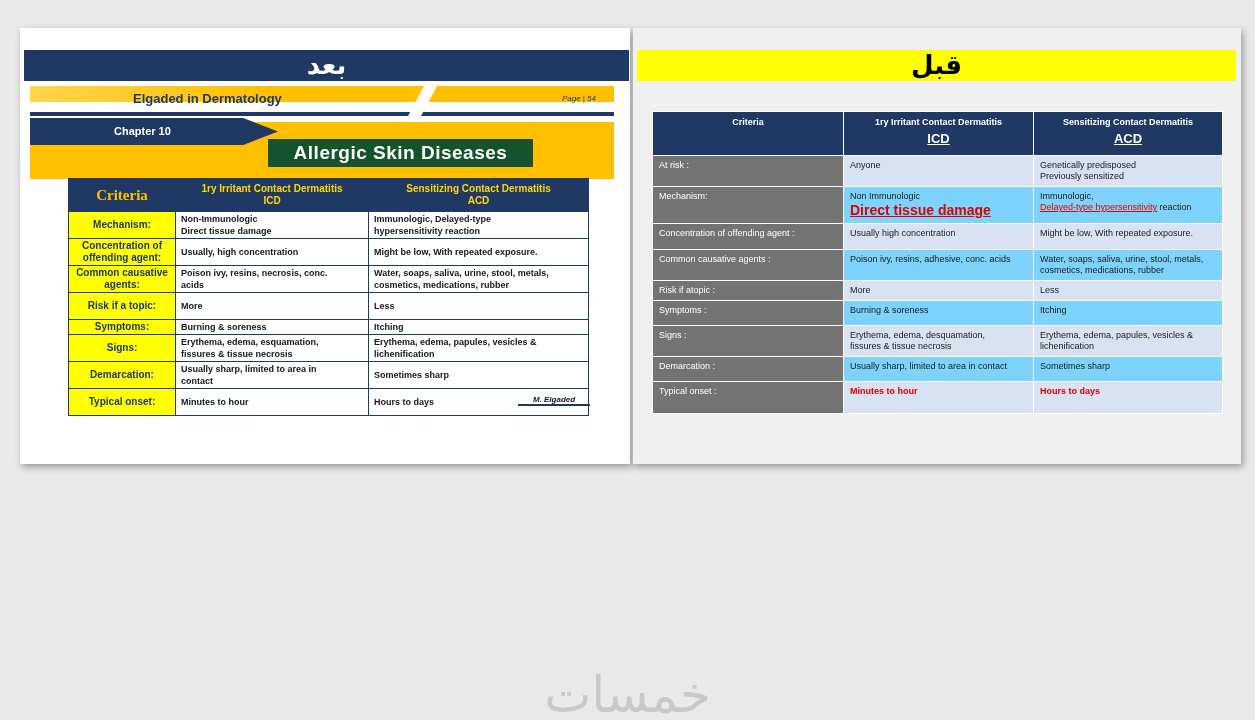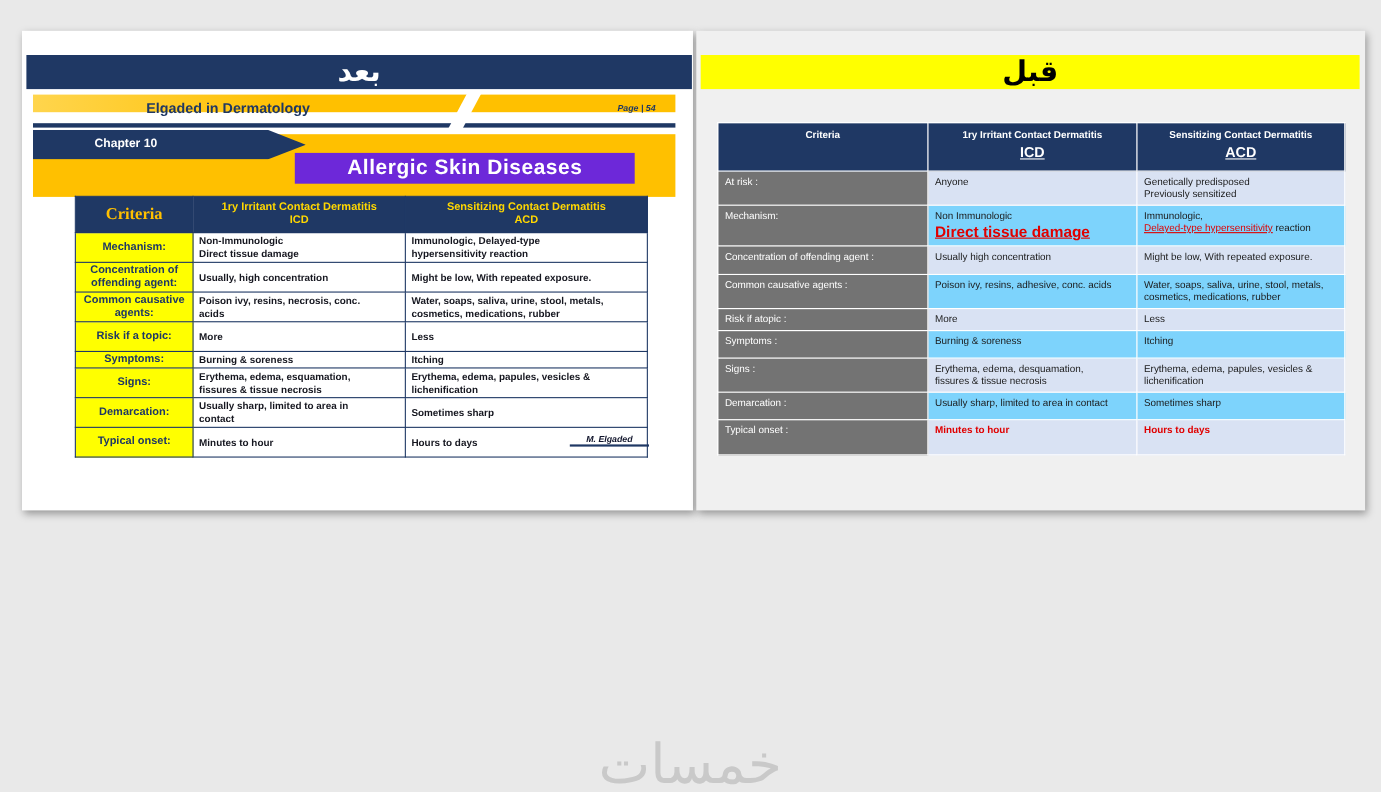--- a/index.html
+++ b/index.html
@@ -17,33 +17,33 @@
                  font-size:26px; font-weight:bold; direction:rtl; }
   .after  .panel-title { width:605px; background:#1f3864; color:#ffffff; }
   .before .panel-title { width:599px; background:#ffff00; color:#000000; }
 
   
   .doc-banner { position:absolute; left:10px; top:58px; width:584px; height:16px;
                 background:linear-gradient(90deg,#ffd54d 0%,#ffc000 40%,#ffc000 100%); z-index:2; }
   .doc-brand { position:absolute; left:103px; top:0; line-height:26px;
                font-size:13px; font-weight:bold; color:#1f3864; }
   .doc-page-label { position:absolute; right:18px; top:0; line-height:26px;
-                    font-size:8px; font-weight:bold; font-style:italic; color:#1f3864; }
+                    font-size:8px; font-weight:normal; font-style:italic; color:#1f3864; }
   .banner-underline { position:absolute; left:10px; top:84px; width:584px; height:4px;
                       background:#1f3864; z-index:2; }
   .banner-slash { position:absolute; left:396px; top:56px; width:13px; height:34px;
                   background:#ffffff; transform:skewX(-28deg); z-index:3; }
   .orange-block { position:absolute; left:10px; top:94px; width:584px; height:57px;
                   background:#ffc000; z-index:1; }
   .chapter-ribbon { position:absolute; left:10px; top:90px; width:248px; height:27px;
                     background:#1f3864; color:#ffffff; font-weight:bold; font-size:11px;
-                    line-height:27px; padding-left:56px; z-index:4;
+                    line-height:27px; padding-left:84px; z-index:4;
                     clip-path:polygon(0 0,86% 0,100% 50%,86% 100%,0 100%); }
-  .title-box { position:absolute; left:248px; top:111px; width:309px; height:28px;
-               background:#6d28d9; color:#ffffff; z-index:5;
+  .title-box { position:absolute; left:248px; top:111px; width:265px; height:28px;
+               background:#14532d; color:#ffffff; z-index:5;
                display:flex; align-items:center; justify-content:center;
                font-size:19px; font-weight:bold; letter-spacing:.5px; }
 
   
   .after-table { position:absolute; left:48px; top:150px; border-collapse:collapse;
                  table-layout:fixed; z-index:6; }
   .after-table th, .after-table td { border:1px solid #1f3864; }
   .after-table thead tr { height:33px; }
   .after-table th { background:#1f3864; text-align:center; vertical-align:middle; }
   .h-criteria { font-family:"Liberation Serif",serif; font-size:15px; font-weight:bold; color:#ffc000; }

